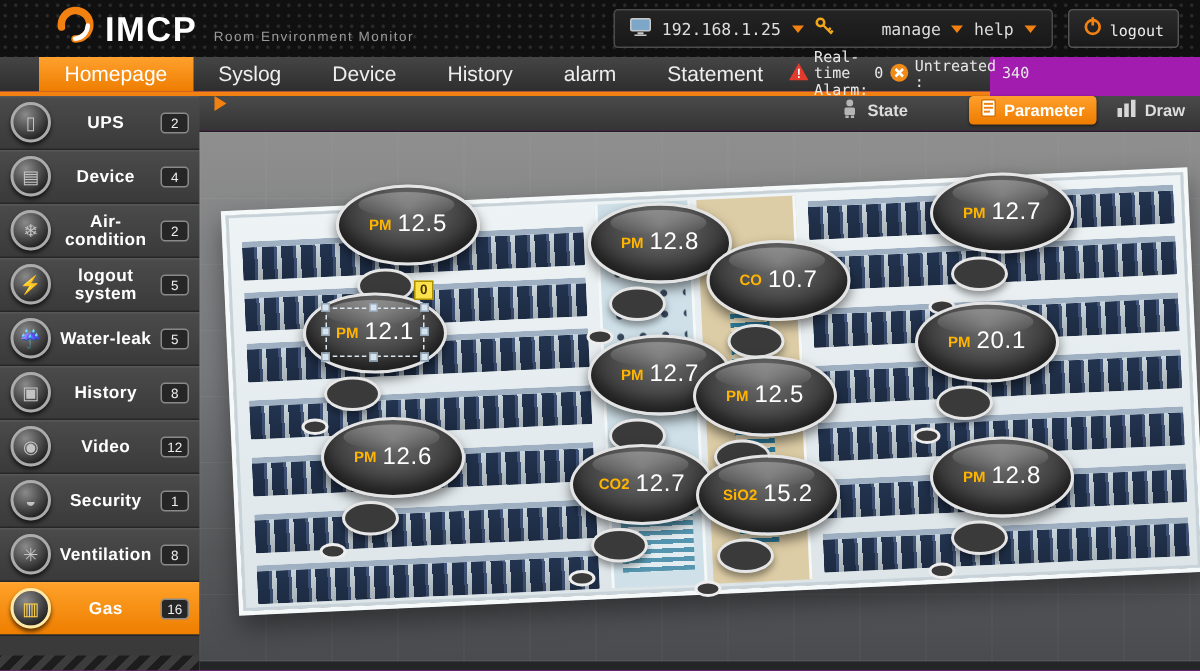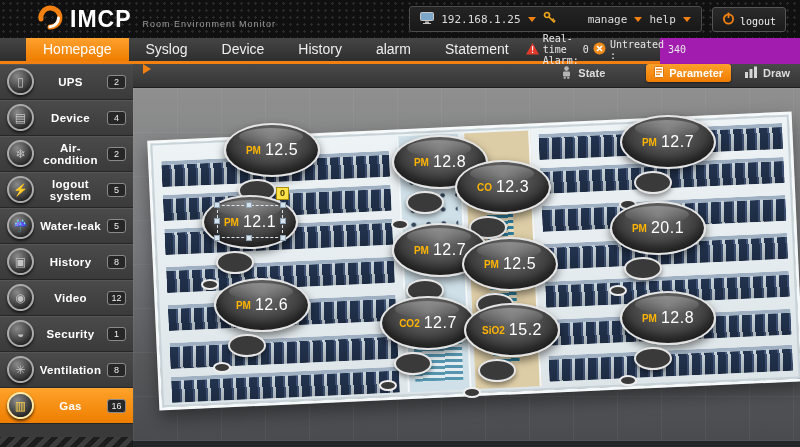--- a/index.html
+++ b/index.html
@@ -334,23 +334,23 @@
         <span class="b-value">12.5</span>
         <span class="tail-big"></span>
         <span class="tail-small"></span>
       </div>
       <div class="bubble" style="left:259px;top:47px">
         <span class="b-label">PM</span>
         <span class="b-value">12.8</span>
         <span class="tail-big"></span>
         <span class="tail-small"></span>
       </div>
-      <div class="bubble" style="left:322px;top:72px">
+      <div class="bubble" style="left:338px;top:72px">
         <span class="b-label">CO</span>
-        <span class="b-value">12.3</span>
+        <span class="b-value">10.7</span>
         <span class="tail-big"></span>
         <span class="tail-small"></span>
       </div>
       <div class="bubble selected" style="left:69px;top:107px">
         <span class="b-label">PM</span>
         <span class="b-value">12.1</span>
         <span class="tail-big"></span>
         <span class="tail-small"></span>
         <span class="sel-box">
           <span class="h nw"></span>

